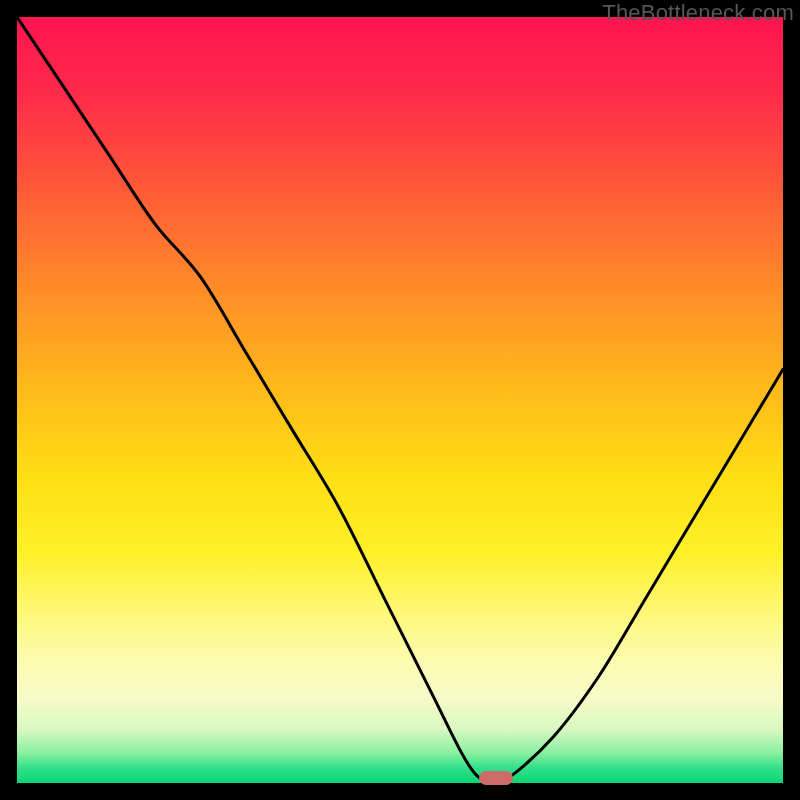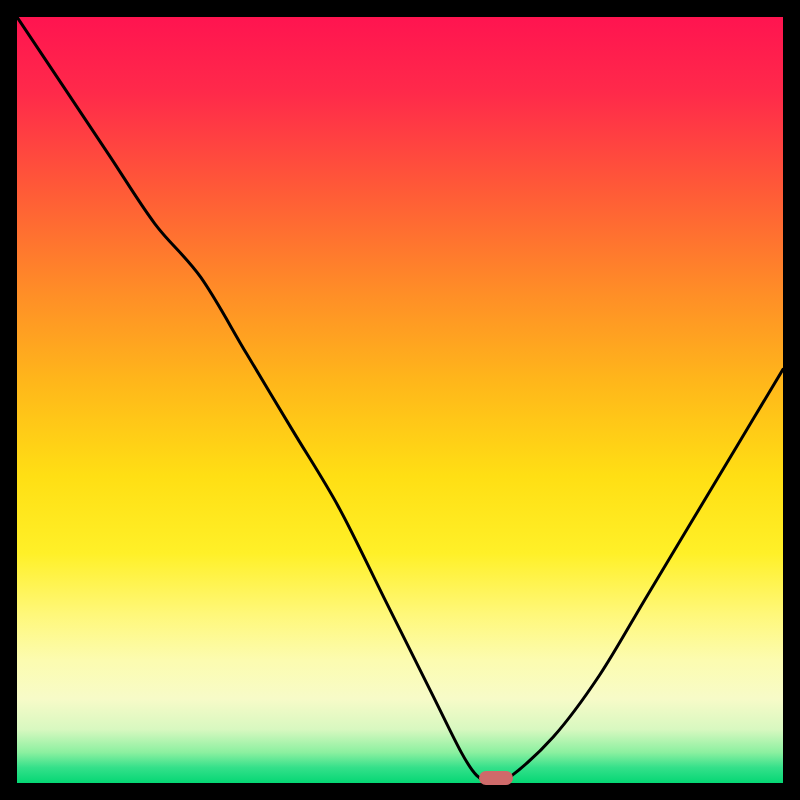--- a/index.html
+++ b/index.html
@@ -70,13 +70,14 @@
 </head>
 <body>
 
 <div class="frame">
   <div class="plot">
     <svg class="curve" viewBox="0 0 766 766" preserveAspectRatio="none">
       <path d="M 0.00 0.00 C 7.66 11.49, 30.64 45.96, 45.96 68.94 C 61.28 91.92, 76.60 114.90, 91.92 137.88 C 107.24 160.86, 122.56 186.39, 137.88 206.82 C 153.20 227.25, 168.52 238.74, 183.84 260.44 C 199.16 282.14, 214.48 311.51, 229.80 337.04 C 245.12 362.57, 260.44 388.11, 275.76 413.64 C 291.08 439.17, 306.40 462.15, 321.72 490.24 C 337.04 518.33, 352.36 551.52, 367.68 582.16 C 383.00 612.80, 400.87 648.55, 413.64 674.08 C 426.41 699.61, 436.62 721.32, 444.28 735.36 C 451.94 749.40, 454.49 753.23, 459.60 758.34 C 464.71 763.45, 469.81 765.36, 474.92 766.00 C 480.03 766.64, 480.03 769.83, 490.24 762.17 C 500.45 754.51, 520.88 737.27, 536.20 720.04 C 551.52 702.80, 566.84 681.74, 582.16 658.76 C 597.48 635.78, 612.80 607.69, 628.12 582.16 C 643.44 556.63, 658.76 531.09, 674.08 505.56 C 689.40 480.03, 704.72 454.49, 720.04 428.96 C 735.36 403.43, 758.34 365.13, 766.00 352.36" id="curvePath" fill="none" stroke="#000" stroke-width="3" stroke-linecap="round" stroke-linejoin="round"></path>
     </svg>
     <div class="marker" id="marker" style="width: 33.704px; left: 461.898px; bottom: -2px;"></div>
   </div>
+  <div class="watermark">TheBottleneck.com</div>
 </div>
 
 </body></html>

